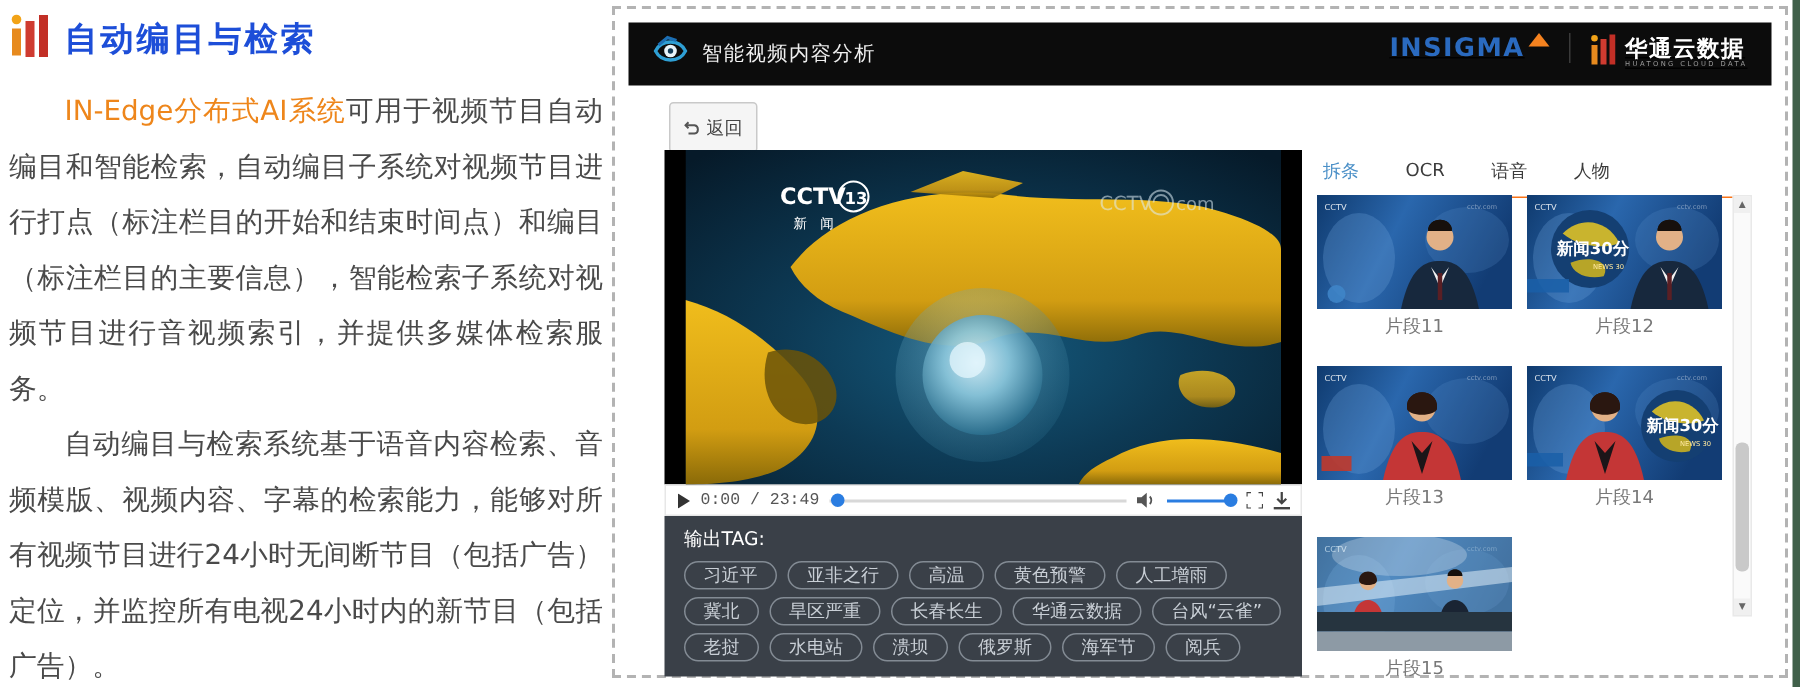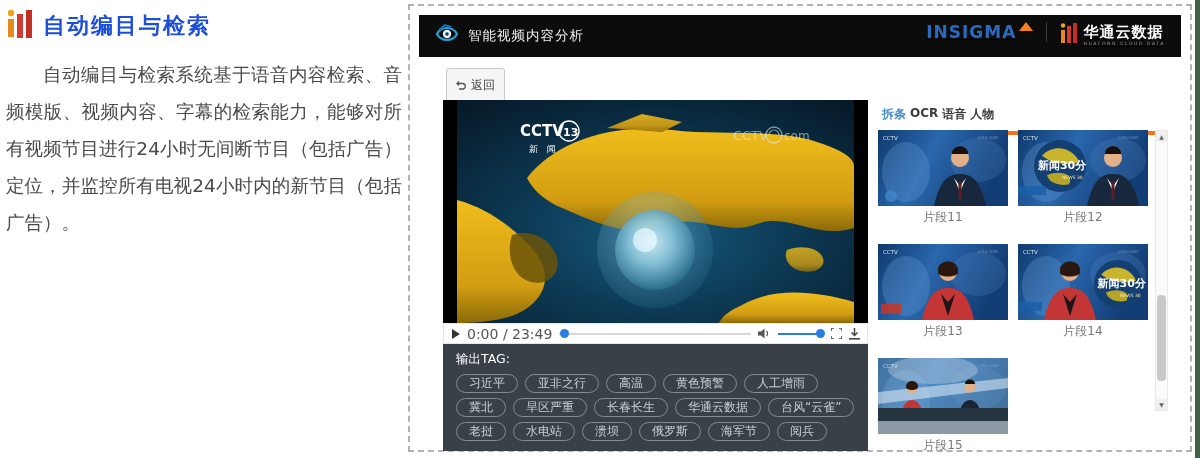--- a/index.html
+++ b/index.html
@@ -36,36 +36,36 @@
   .back-btn{position:absolute;left:36px;top:62px;height:24px;padding:16px 9px;background:#f5f5f5;
             border:1px solid #c9c9c9;border-radius:3px;display:flex;align-items:center;gap:4px;
             font-size:12px;color:#444;cursor:pointer;box-sizing:border-box;}
 
   
   .player{position:absolute;left:33px;top:94px;width:425px;}
   .video{height:223px;background:#000;padding:0 14px;box-sizing:border-box;}
   .video svg{width:100%;height:100%;display:block;}
   .controls{height:21px;background:#fff;border:1px solid #e7e7e7;box-sizing:border-box;
             display:flex;align-items:center;gap:7px;padding:0 7px;}
-  .ctl-time{font-size:14px;color:#555;white-space:nowrap;}
+  .ctl-time{font-size:11px;color:#555;white-space:nowrap;font-family:Liberation Mono, monospace;}
   .progress{flex:1;height:2px;background:#d8d8d8;position:relative;}
   .progress .dot{position:absolute;left:1px;top:-3.5px;width:9px;height:9px;border-radius:50%;background:#2a7de1;}
   .volume{width:46px;height:2px;background:#2a7de1;position:relative;}
   .volume .dot{position:absolute;right:-1px;top:-3.5px;width:9px;height:9px;border-radius:50%;background:#2a7de1;}
   .ctl-icon{display:flex;align-items:center;}
 
   .tagpanel{background:#3a4048;padding:7px 13px 10px;box-sizing:border-box;min-height:96px;}
   .tagpanel-label{color:#fff;font-size:12.5px;margin-bottom:6px;}
   .tags{display:flex;flex-wrap:wrap;gap:5px 7px;}
   .tag{border:1px solid #838b94;color:#c9cfd6;border-radius:10px;font-size:12px;
        padding:2px 12px;line-height:13px;white-space:nowrap;cursor:pointer;}
 
   
-  .tabs{position:absolute;left:470px;top:94px;width:288px;display:flex;
-        border-bottom:4px solid #f97316;font-weight:bold;}
+  .tabs{position:absolute;left:470px;top:94px;width:288px;display:flex;gap:27px;
+        border-bottom:1px solid #f97316;}
   .tab{font-size:12px;color:#3c3c3c;padding:6px 2px 7px;cursor:pointer;}
   .tab.active{color:#4a8fc7;border-bottom:2px solid #4a8fc7;margin-bottom:-1px;}
 
   .thumbs{position:absolute;left:468px;top:124px;width:272px;display:grid;
           grid-template-columns:130px 130px;column-gap:10px;}
   .thumb{width:130px;cursor:pointer;}
   .thumb svg{width:130px;height:76px;display:block;}
   .thumb-label{text-align:center;font-size:12px;color:#787878;padding:3px 0 18px;}
 
   .scrollbar{position:absolute;left:745px;top:124px;width:13px;height:281px;
@@ -85,20 +85,21 @@
       <span>
         <svg width="27" height="32" viewBox="0 0 27 32">
           <circle cx="5" cy="5" r="3.2" fill="#f2a318"></circle>
           <rect x="2" y="11" width="6" height="18" fill="#e78a1e"></rect>
           <rect x="11" y="6" width="6" height="24" fill="#cf3b30"></rect>
           <rect x="20" y="2" width="6" height="28" fill="#c22f26"></rect>
         </svg>
       </span>
       <span class="article-title">自动编目与检索</span>
     </div>
+    <p><span class="hl">IN-Edge分布式AI系统</span><span>可用于视频节目自动编目和智能检索，自动编目子系统对视频节目进行打点（标注栏目的开始和结束时间点）和编目（标注栏目的主要信息），智能检索子系统对视频节目进行音视频索引，并提供多媒体检索服务。</span></p>
     <p>自动编目与检索系统基于语音内容检索、音频模版、视频内容、字幕的检索能力，能够对所有视频节目进行24小时无间断节目（包括广告）定位，并监控所有电视24小时内的新节目（包括广告）。</p>
   </div>
 
   <div class="panel">
 
     <div class="app-header">
       <span>
         <svg width="24" height="22" viewBox="0 0 24 22">
           <path d="M2,11 C6,3 18,3 22,11 C18,19 6,19 2,11 Z" fill="none" stroke="#2e9fd4" stroke-width="2.2"></path>
           <path d="M4,7 L10,2 L16,4" fill="none" stroke="#1c6fb4" stroke-width="2"></path>

